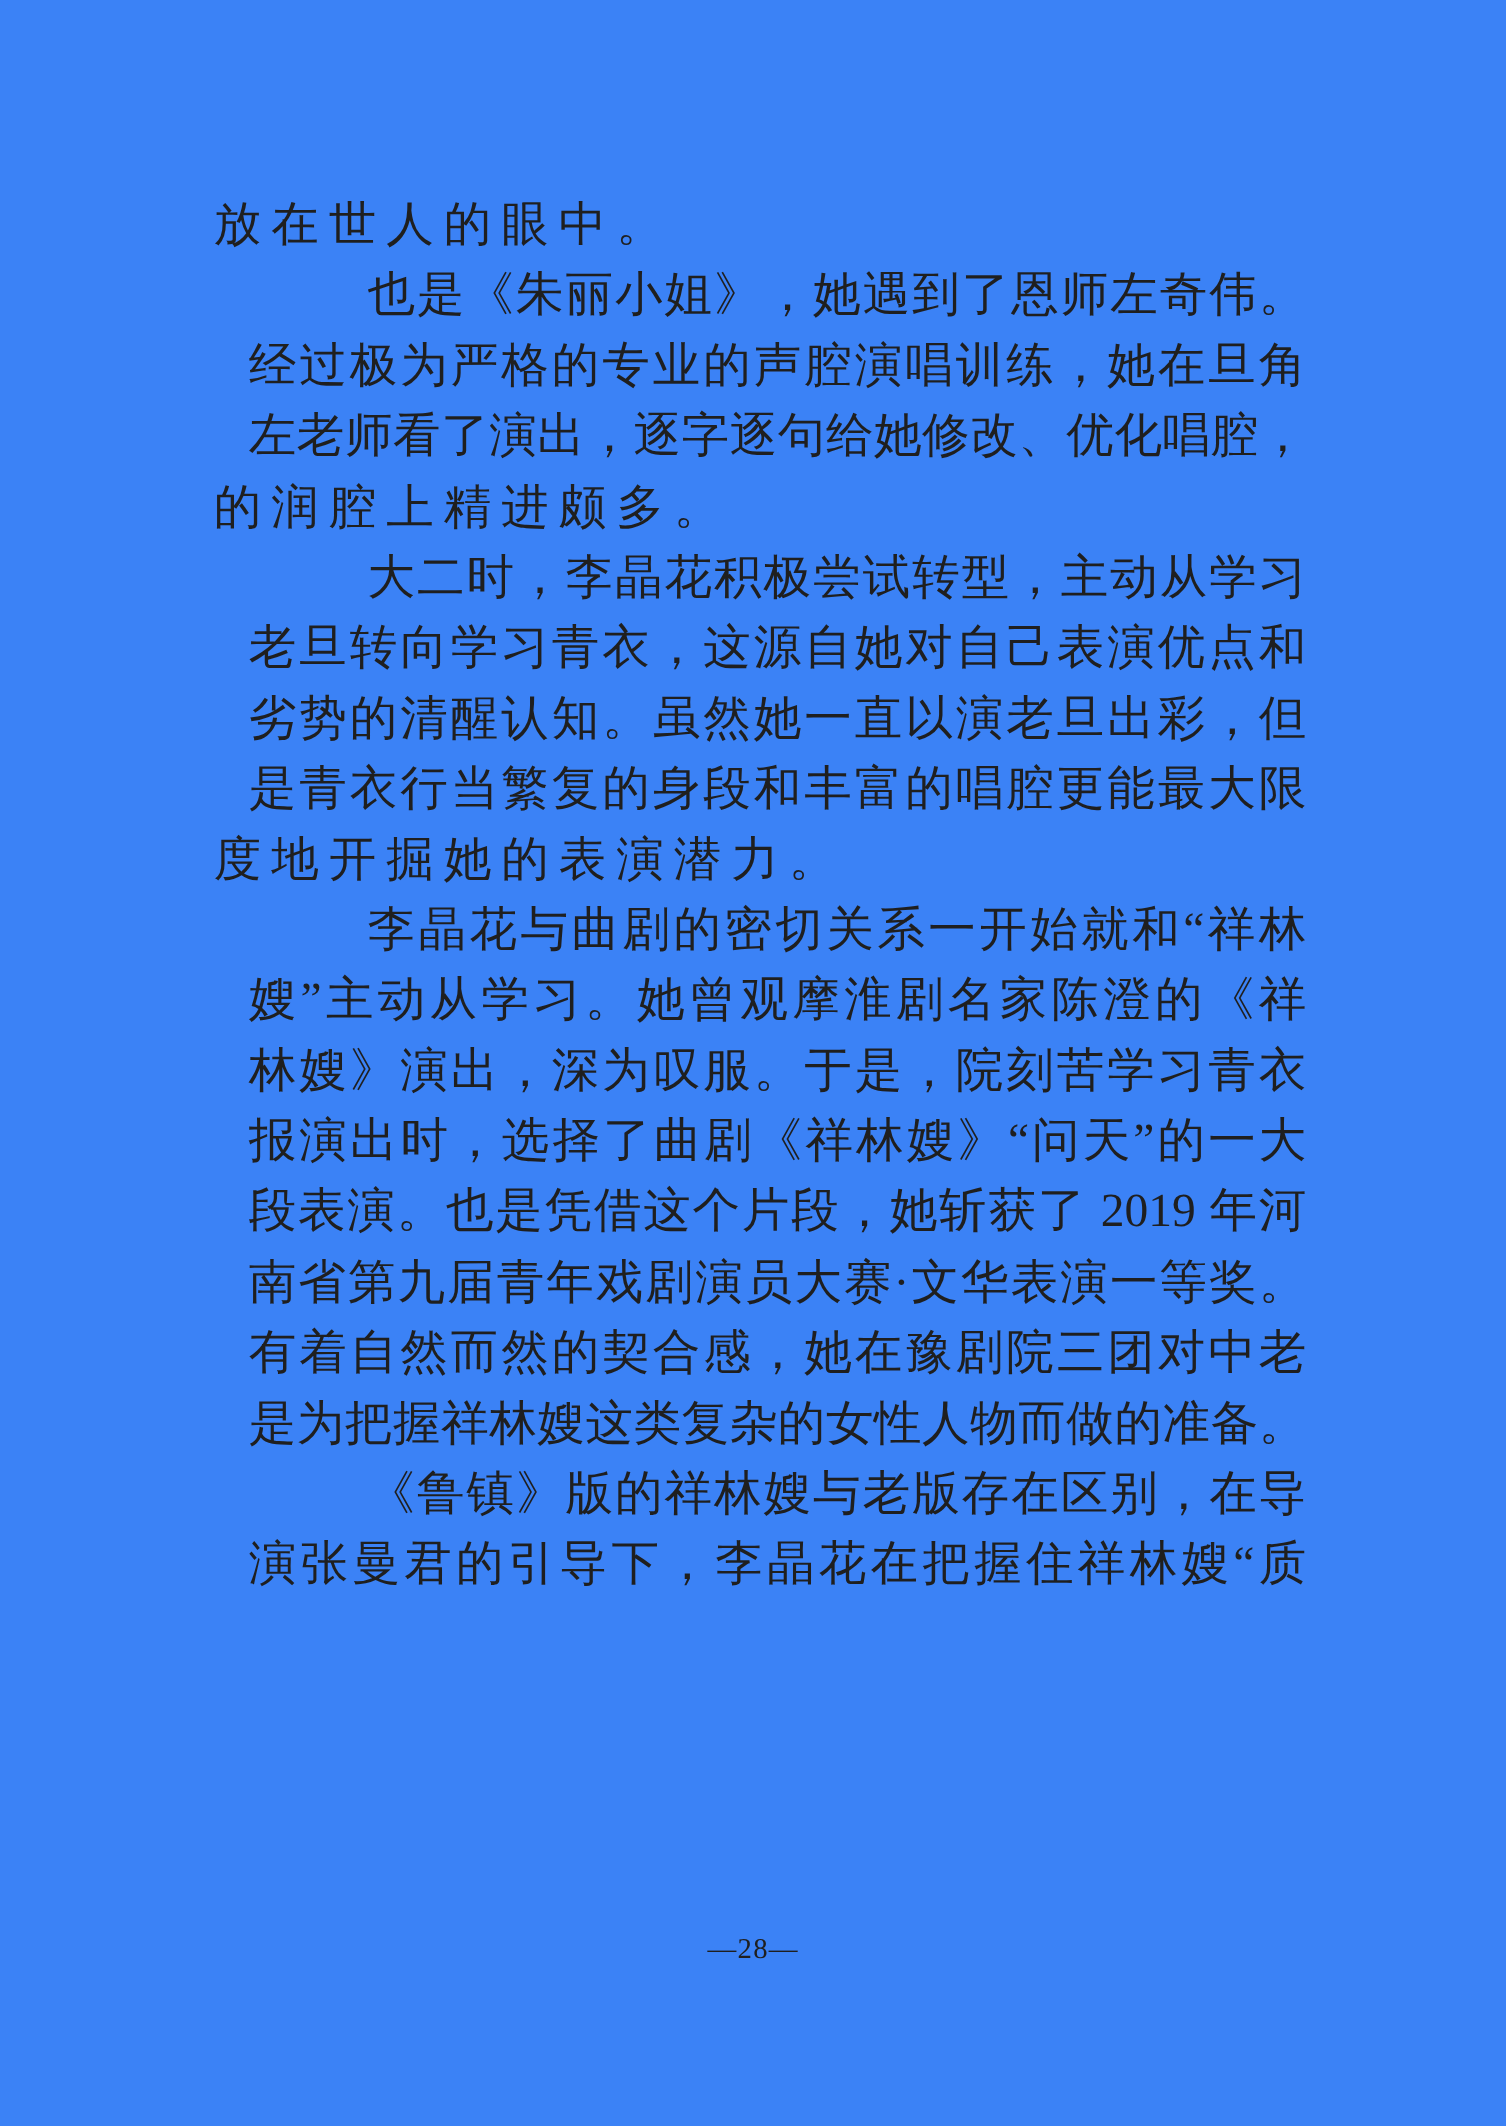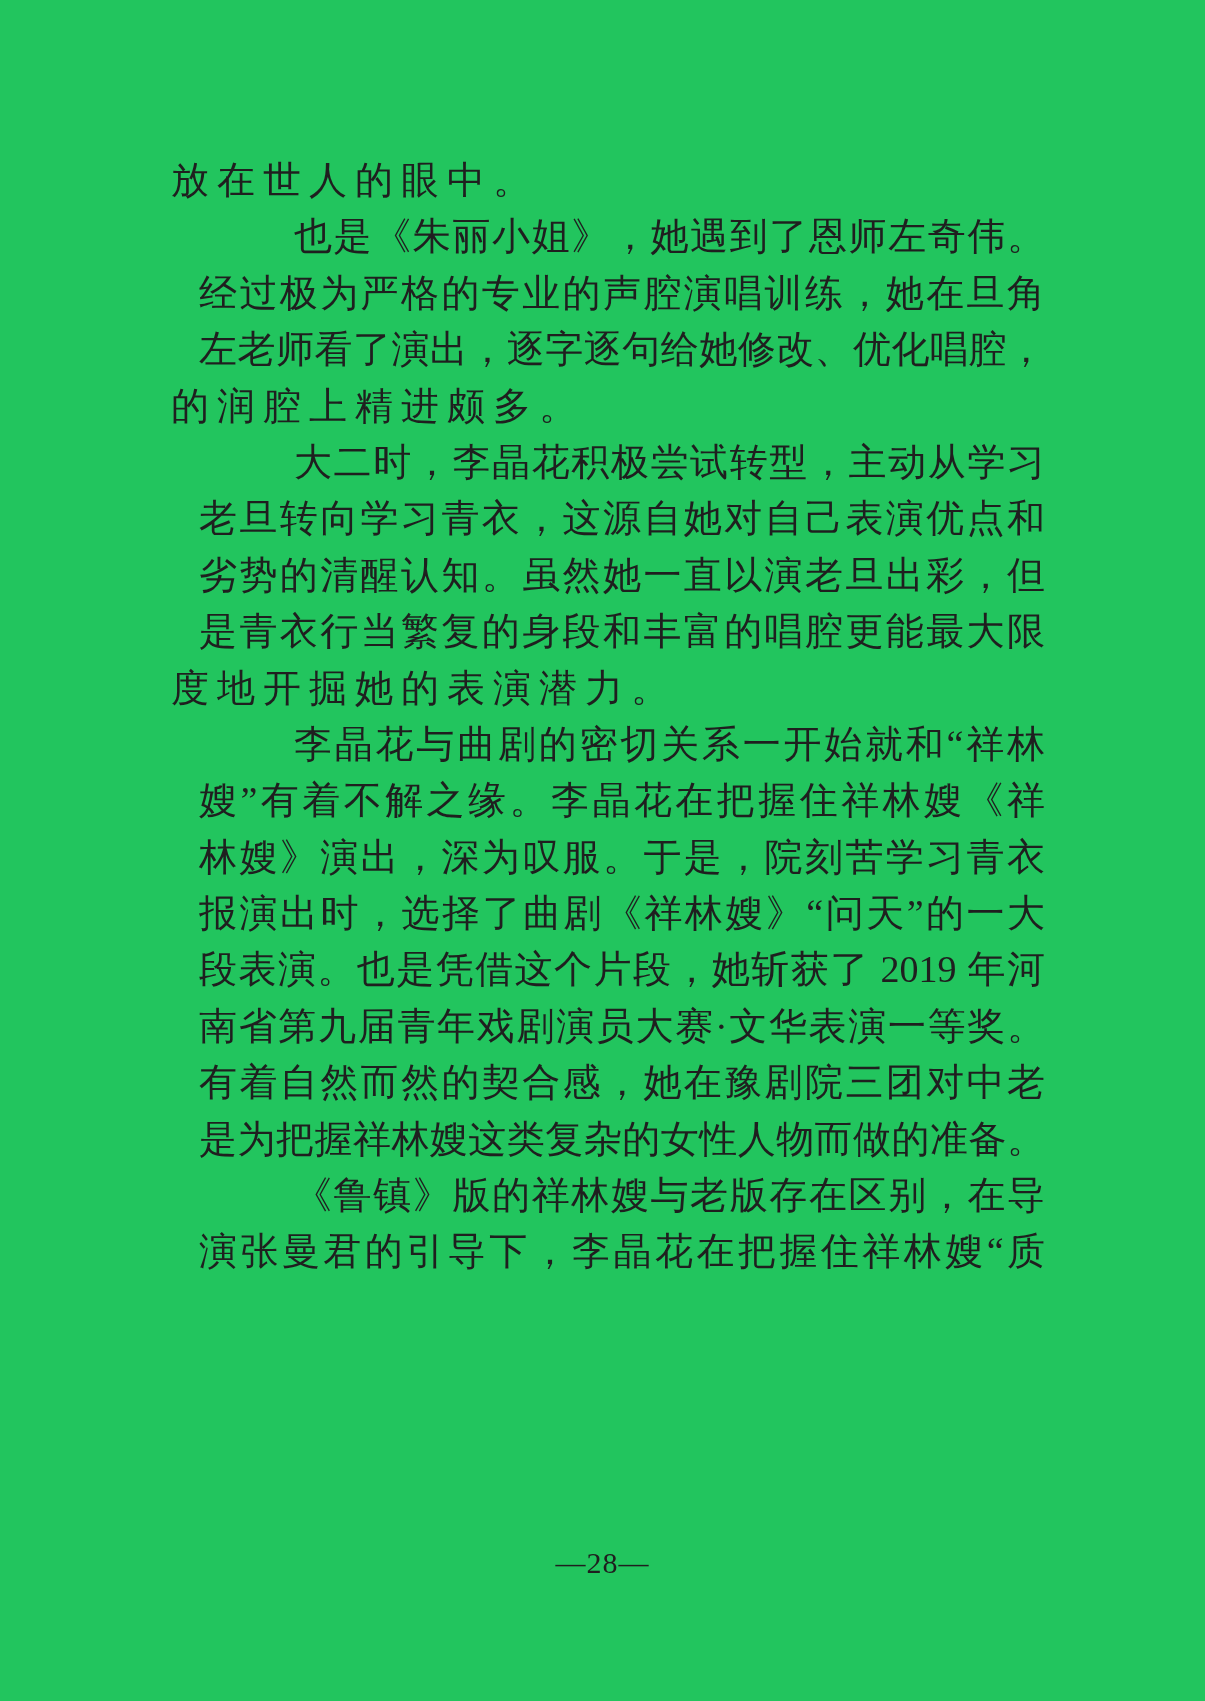--- a/index.html
+++ b/index.html
@@ -4,21 +4,21 @@
 <style>
   html, body {
     margin: 0;
     padding: 0;
     background: #e8e8e8;
   }
   .page {
     position: relative;
     width: 1205px;
     height: 1701px;
-    background: #22c55e;
+    background: #3b82f6;
     overflow: hidden;
     font-family: "Liberation Serif", "DejaVu Serif", serif;
     color: #1f1f1f;
   }
   .text-block {
     position: absolute;
     left: 171px;
     top: 152px;
     width: 846px;
   }
@@ -43,42 +43,42 @@
   }
   .line.indent {
     padding-left: 95px;
   }
   .page-number {
     position: absolute;
     left: 0;
     top: 1546px;
     width: 1205px;
     text-align: center;
-    font-size: 30px;
+    font-size: 23px;
     letter-spacing: 1px;
     color: #1f1f1f;
   }
 </style>
 </head>
 <body>
 
 <div class="page">
   <main class="text-block" id="body-lines">
       <div class="line short">放在世人的眼中。</div>
       <div class="line indent justify">也是《朱丽小姐》，她遇到了恩师左奇伟。</div>
       <div class="line justify">经过极为严格的专业的声腔演唱训练，她在旦角</div>
       <div class="line justify">左老师看了演出，逐字逐句给她修改、优化唱腔，</div>
       <div class="line short">的润腔上精进颇多。</div>
       <div class="line indent justify">大二时，李晶花积极尝试转型，主动从学习</div>
       <div class="line justify">老旦转向学习青衣，这源自她对自己表演优点和</div>
       <div class="line justify">劣势的清醒认知。虽然她一直以演老旦出彩，但</div>
       <div class="line justify">是青衣行当繁复的身段和丰富的唱腔更能最大限</div>
       <div class="line short">度地开掘她的表演潜力。</div>
       <div class="line indent justify">李晶花与曲剧的密切关系一开始就和“祥林</div>
-      <div class="line justify">嫂”有着不解之缘。李晶花在把握住祥林嫂《祥</div>
+      <div class="line justify">嫂”主动从学习。她曾观摩淮剧名家陈澄的《祥</div>
       <div class="line justify">林嫂》演出，深为叹服。于是，院刻苦学习青衣</div>
       <div class="line justify">报演出时，选择了曲剧《祥林嫂》“问天”的一大</div>
       <div class="line justify">段表演。也是凭借这个片段，她斩获了 2019 年河</div>
       <div class="line justify">南省第九届青年戏剧演员大赛·文华表演一等奖。</div>
       <div class="line justify">有着自然而然的契合感，她在豫剧院三团对中老</div>
       <div class="line justify">是为把握祥林嫂这类复杂的女性人物而做的准备。</div>
       <div class="line indent justify">《鲁镇》版的祥林嫂与老版存在区别，在导</div>
       <div class="line justify">演张曼君的引导下，李晶花在把握住祥林嫂“质</div>
     </main>
   <footer class="page-number">—28—</footer>

